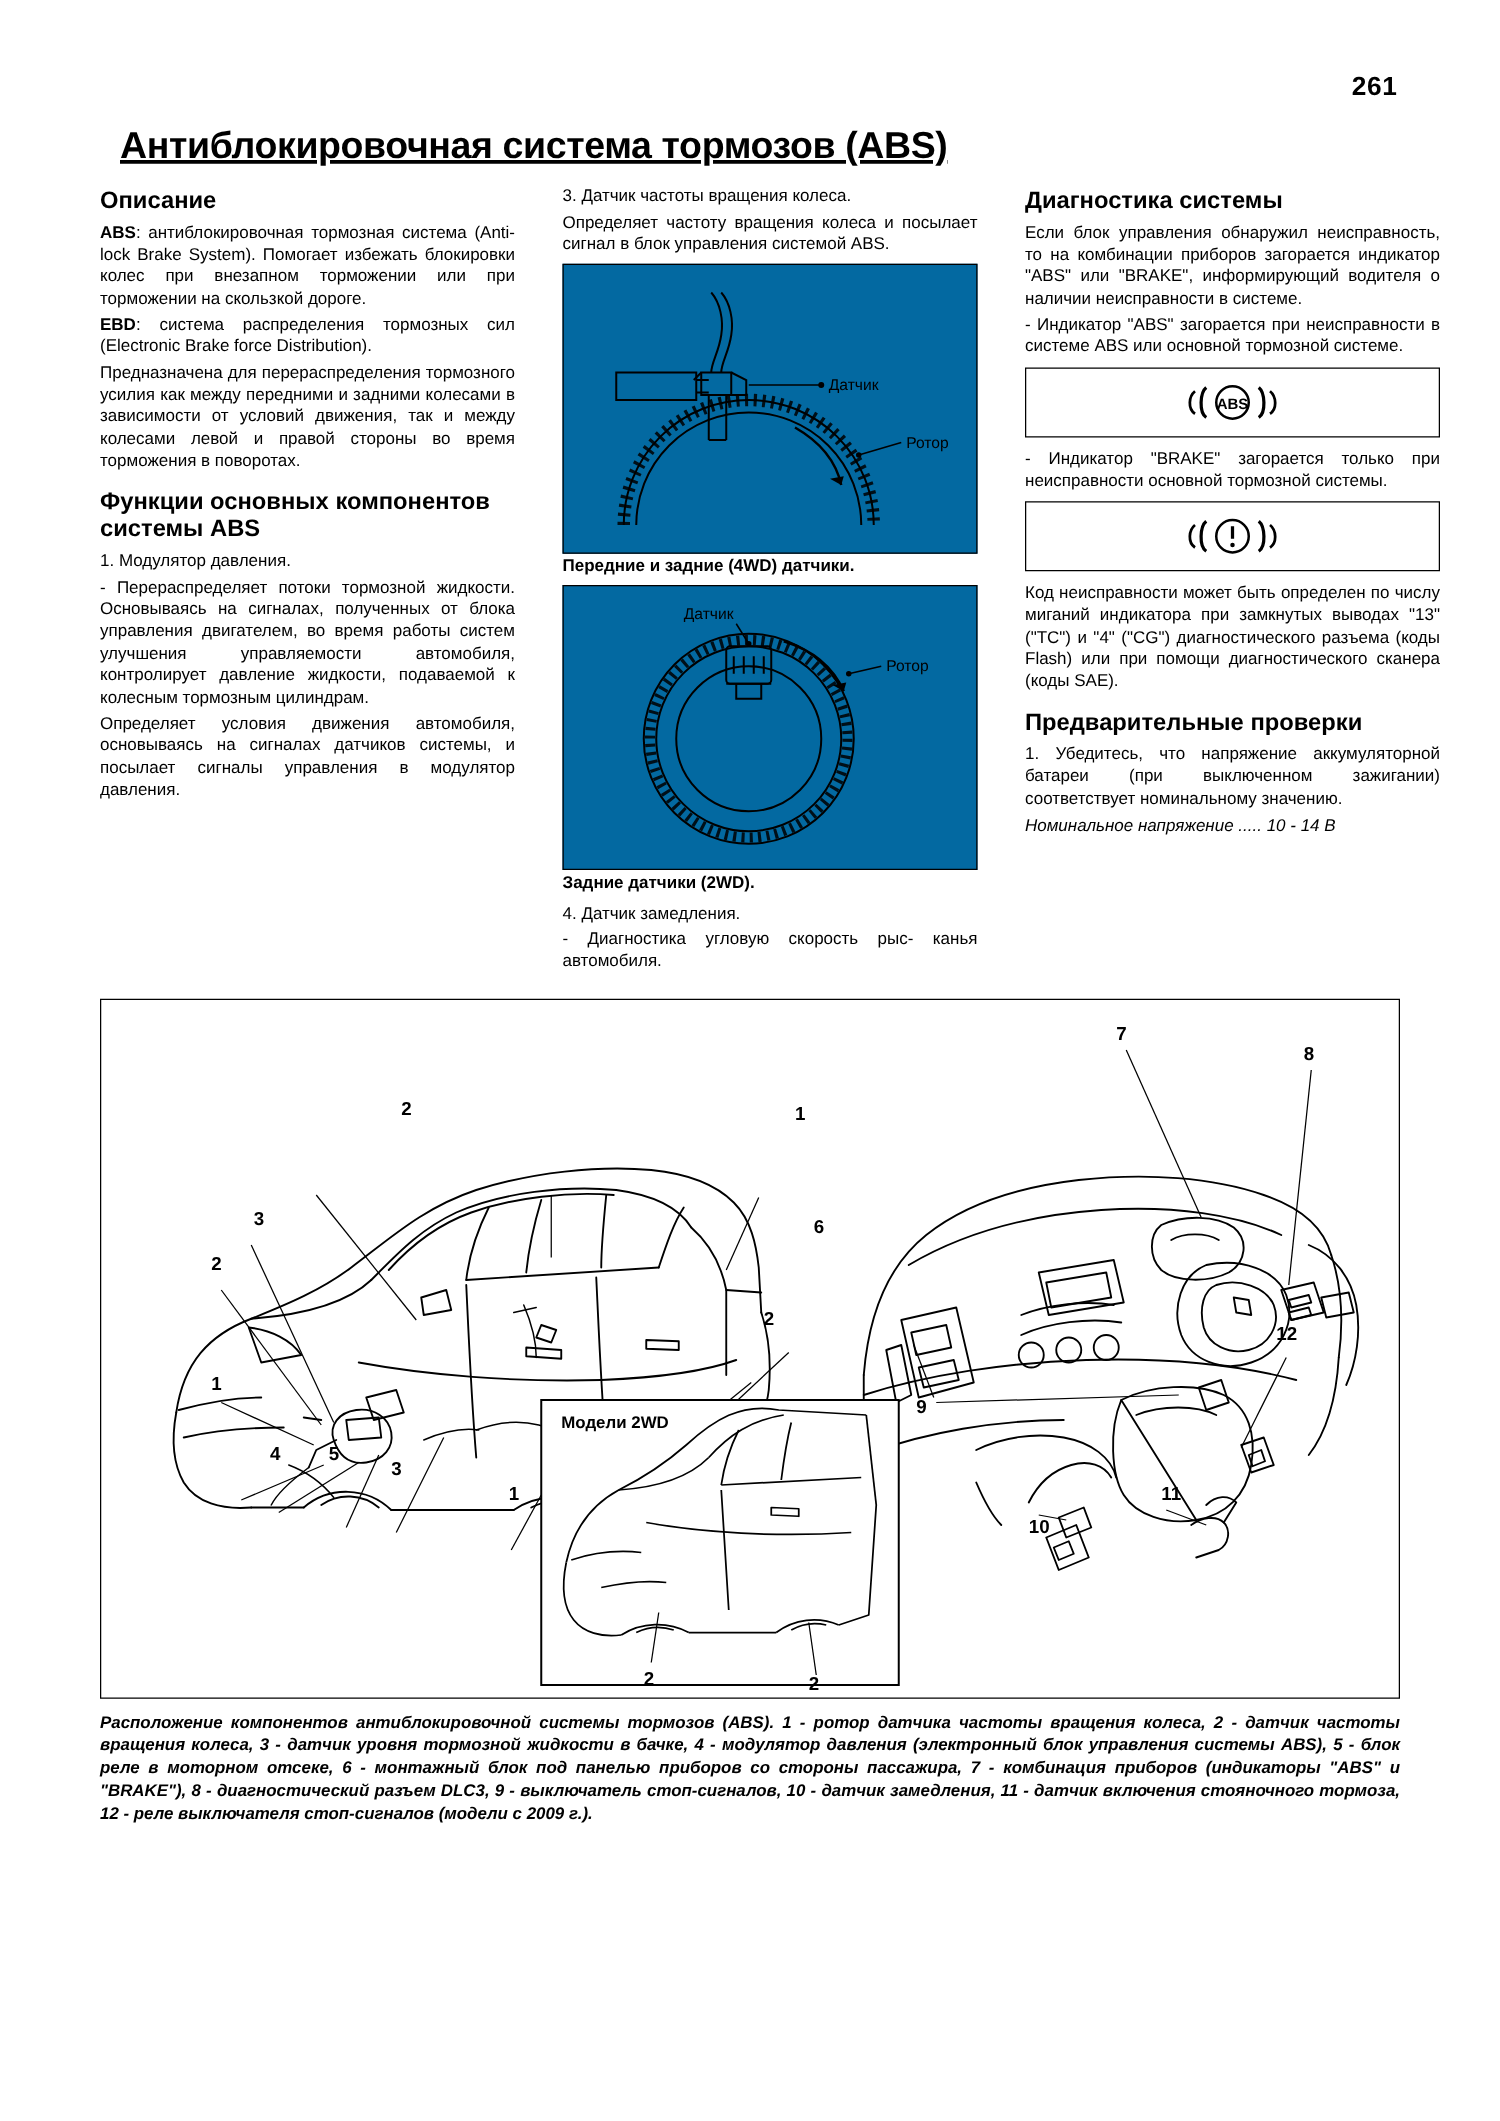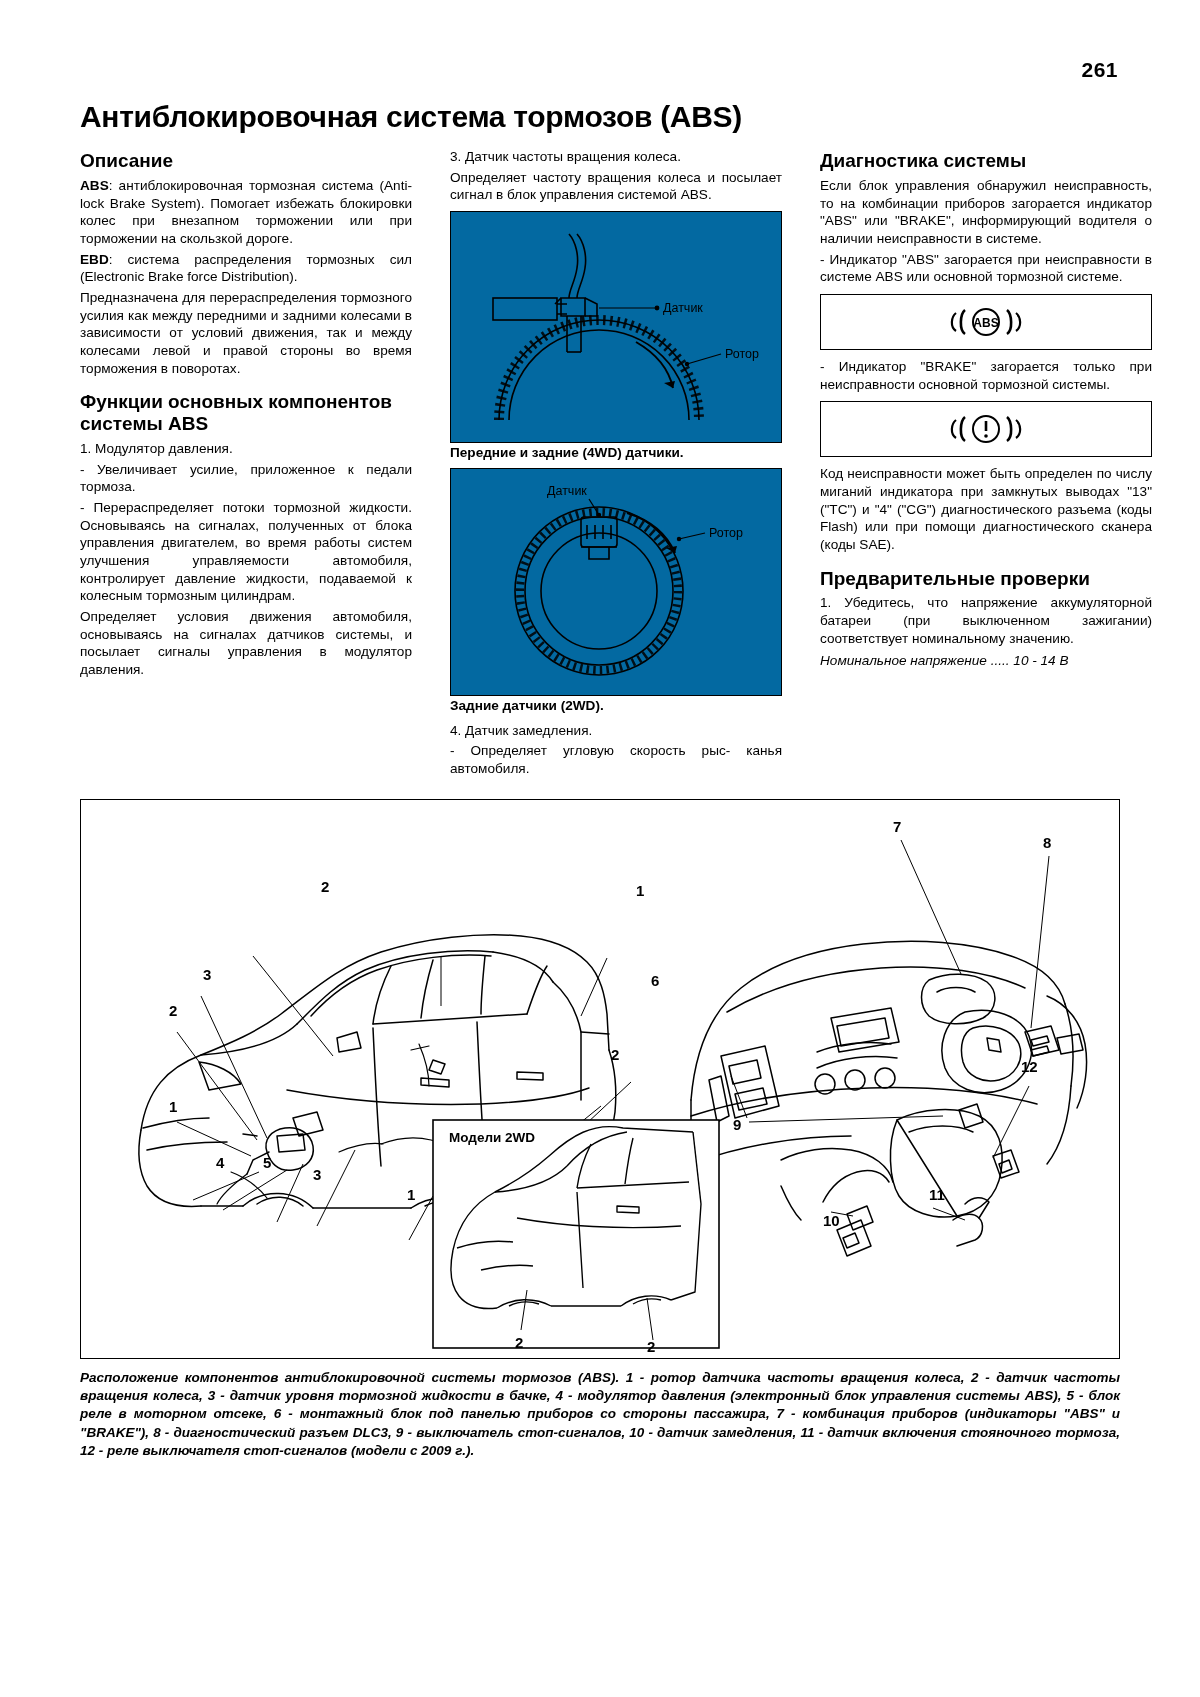--- a/index.html
+++ b/index.html
@@ -26,22 +26,23 @@
     position: absolute;
     top: 58px;
     right: 82px;
     font-size: 21px;
     font-weight: bold;
     letter-spacing: 0.5px;
   }
   .title {
     font-size: 30px;
     font-weight: bold;
-    margin: 48px 0 14px 0;
+    margin: 48px 0 14px 16px;
     letter-spacing: -0.3px;
+    text-decoration: underline;
   }
   .columns {
     display: flex;
     gap: 38px;
     align-items: flex-start;
   }
   .col {
     width: 332px;
     flex: 0 0 332px;
   }
@@ -129,21 +130,20 @@
   <div class="columns">
 
     <div class="col">
       <h2 class="section">Описание</h2>
       <p class="body"><span class="b">ABS</span><span>: антиблокировочная тормозная система (Anti-lock Brake System). Помогает избежать блокировки колес при внезапном торможении или при торможении на скользкой дороге.</span></p>
       <p class="body"><span class="b">EBD</span><span>: система распределения тормозных сил (Electronic Brake force Distribution).</span></p>
       <p class="body">Предназначена для перераспределения тормозного усилия как между передними и задними колесами в зависимости от условий движения, так и между колесами левой и правой стороны во время торможения в поворотах.</p>
 
       <h2 class="section tight">Функции основных компонентов системы ABS</h2>
       <p class="body">1. Модулятор давления.</p>
-      <p class="body">- Увеличивает усилие, приложенное к педали тормоза.</p>
       <p class="body">- Перераспределяет потоки тормозной жидкости. Основываясь на сигналах, полученных от блока управления двигателем, во время работы систем улучшения управляемости автомобиля, контролирует давление жидкости, подаваемой к колесным тормозным цилиндрам.</p>
       <p class="body">Определяет условия движения автомобиля, основываясь на сигналах датчиков системы, и посылает сигналы управления в модулятор давления.</p>
     </div>
 
     <div class="col">
       <p class="body">3. Датчик частоты вращения колеса.</p>
       <p class="body">Определяет частоту вращения колеса и посылает сигнал в блок управления системой ABS.</p>
 
       <div class="fig">
         <svg width="328" height="230" viewBox="0 0 328 230">
@@ -218,21 +218,21 @@
           <g fill="none" stroke="#000" stroke-width="1.2">
             <path d="M228 70 L254 64"></path>
             <circle cx="228" cy="70" r="1.6" fill="#000"></circle>
           </g>
           <text class="lbl" x="258" y="68">Ротор</text>
         </svg>
       </div>
       <div class="fig-caption">Задние датчики (2WD).</div>
 
       <p class="body">4. Датчик замедления.</p>
-      <p class="body">- Определяет угловую скорость рыс- канья автомобиля.</p>
+      <p class="body">- Диагностика угловую скорость рыс- канья автомобиля.</p>
     </div>
 
     <div class="col">
 
       <h2 class="section">Диагностика системы</h2>
       <p class="body">Если блок управления обнаружил неисправность, то на комбинации приборов загорается индикатор "ABS" или "BRAKE", информирующий водителя о наличии неисправности в системе.</p>
       <p class="body">- Индикатор "ABS" загорается при неисправности в системе ABS или основной тормозной системе.</p>
 
       <div class="indicator-box">
         <svg width="80" height="42" viewBox="0 0 80 42">

